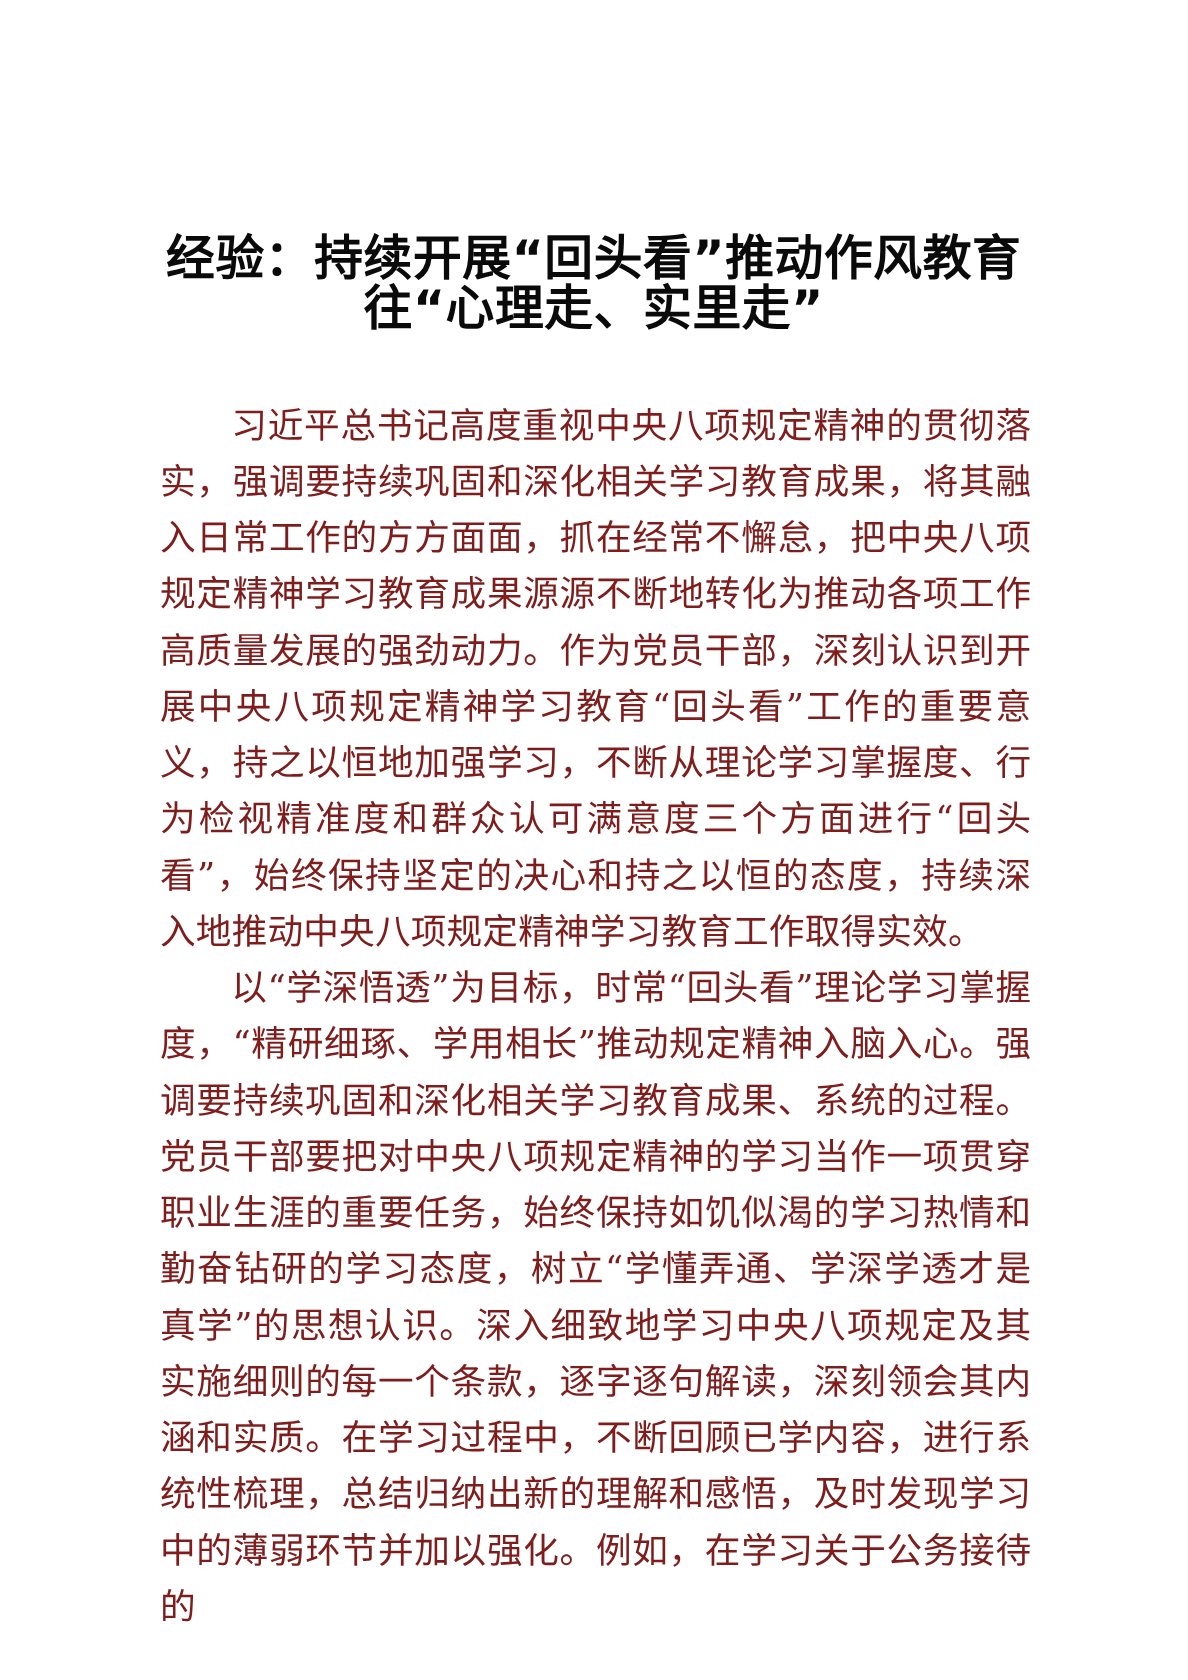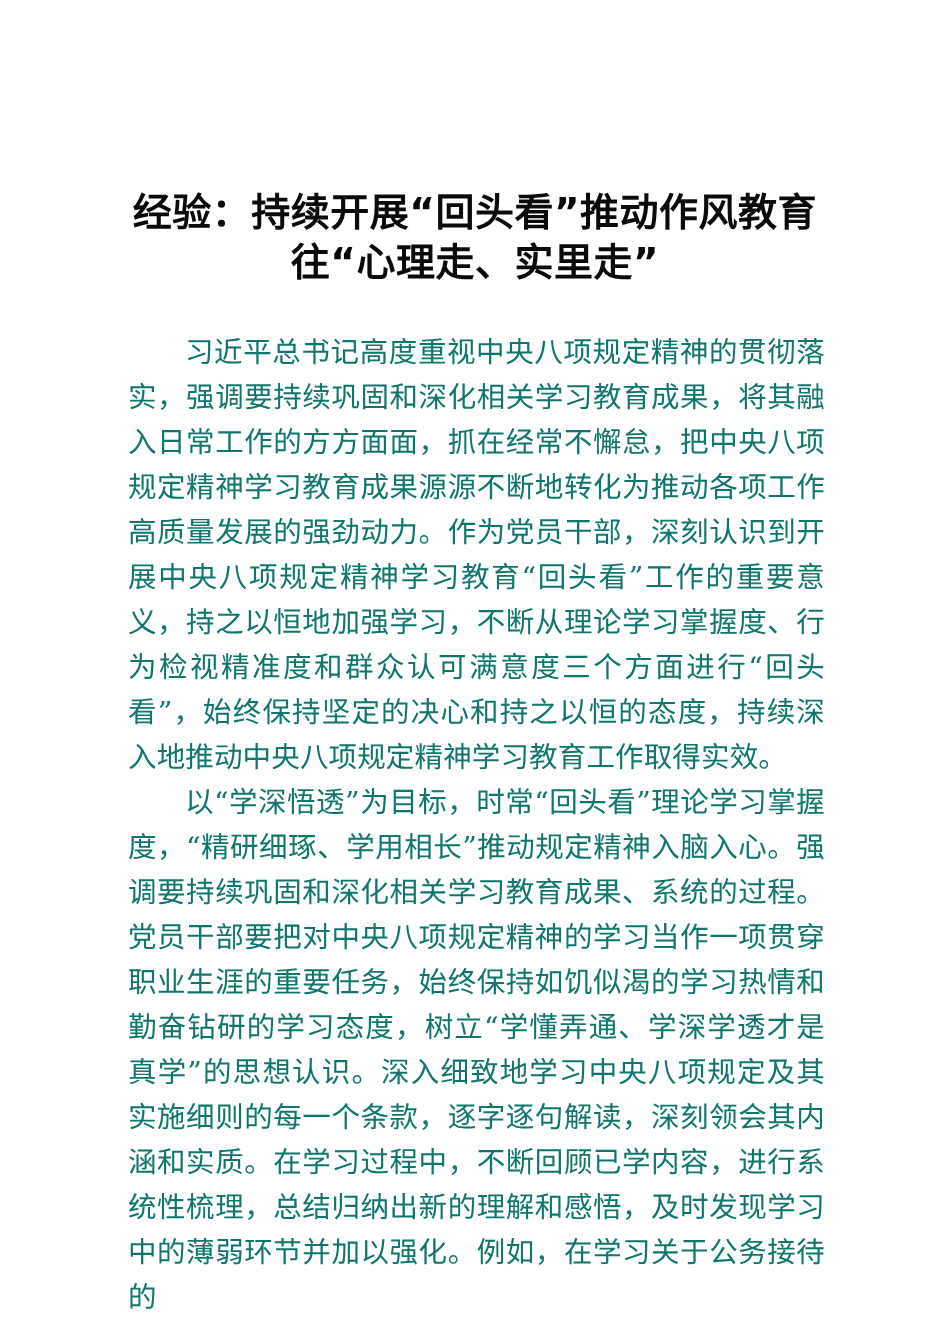--- a/index.html
+++ b/index.html
@@ -28,21 +28,21 @@
   
   .doc-title {
     position: absolute;
     left: 118px;
     top: 162px;
     width: 714px;
     text-align: center;
     font-family: "DejaVu Sans", "Liberation Sans", sans-serif;
     font-weight: 700;
     font-size: 39px;
-    line-height: 50px;
+    line-height: 40px;
     letter-spacing: 0.5px;
     color: #0a0a0a;
     white-space: pre-wrap;
   }
 
   
   .body-block {
     position: absolute;
     left: 128px;
     top: 318px;
@@ -50,22 +50,22 @@
   }
 
   .para {
     font-family: "DejaVu Serif", "Liberation Serif", serif;
     font-size: 28.5px;
     line-height: 45px;
     text-align: justify;
     text-justify: inter-ideograph;
     text-align-last: left;
     letter-spacing: 0.15px;
-    color: #0f766e;
-    margin: 12px 0 0 0;
+    color: #7f1d1d;
+    margin: 0 0 0 0;
     text-indent: 2em;
     word-break: break-all;
   }
 
   .para + .para {
     margin-top: 0;
   }
 </style>
 </head>
 <body>

